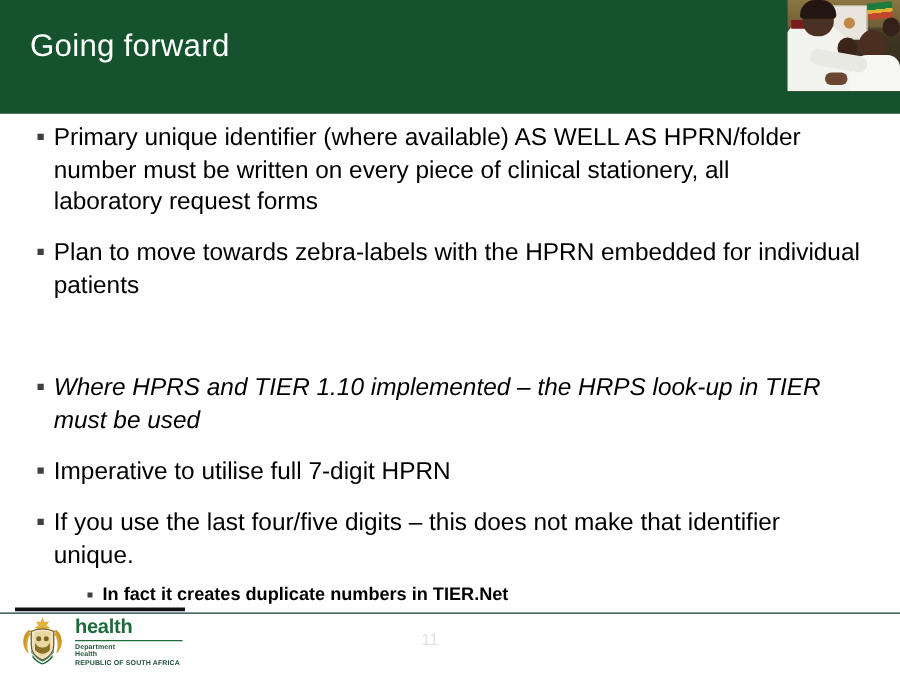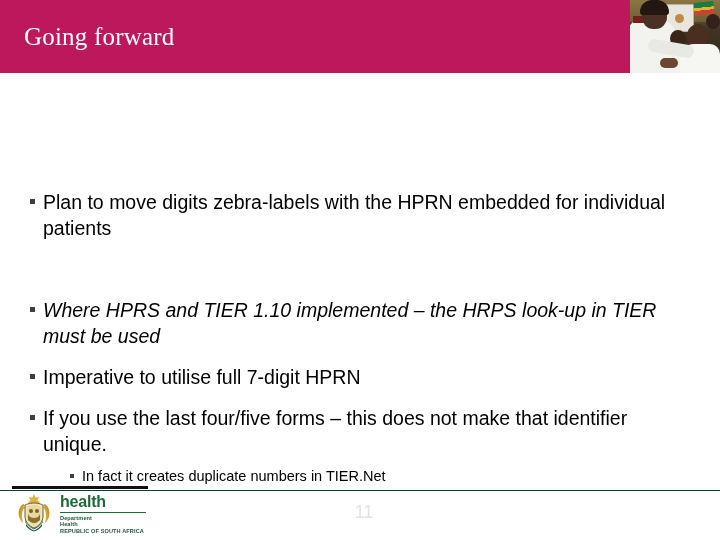--- a/index.html
+++ b/index.html
@@ -14,24 +14,23 @@
     overflow: hidden;
     position: relative;
   }
 
   
   .header-bar {
     position: absolute;
     left: 0;
     top: 0;
     width: 720px;
-    height: 73px;
-    background: #be185d;
+    height: 91px;
+    background: #14532d;
     overflow: hidden;
-    font-family: Liberation Serif, serif;
   }
   .header-title {
     position: absolute;
     left: 24px;
     top: 22px;
     color: #ffffff;
     font-size: 25px;
     font-weight: normal;
     letter-spacing: 0.2px;
     line-height: 30px;
@@ -184,21 +183,21 @@
     line-height: 19px;
   }
   .subbullet .marker {
     position: absolute;
     left: 0;
     top: 7px;
     width: 4px;
     height: 4px;
     background: #3f3f3f;
   }
-  .subbullet .txt { display: block; padding-left: 12px; }
+  .subbullet .txt { display: block; padding-left: 12px; font-weight: bold; }
 
   
   .footer-rule-thin {
     position: absolute;
     left: 0;
     top: 490px;
     width: 720px;
     height: 1px;
     background: #0d3b36;
   }
@@ -245,26 +244,26 @@
   .logo-sub {
     color: #22523b;
     font-size: 5.6px;
     line-height: 6.4px;
     font-weight: bold;
     letter-spacing: 0.1px;
     white-space: nowrap;
   }
   .page-number {
     position: absolute;
-    left: 352px;
+    left: 332px;
     top: 505px;
     width: 24px;
     text-align: center;
     color: #e2e2e2;
-    font-size: 18px;
+    font-size: 13px;
     line-height: 14px;
   }
 </style>
 </head>
 <body>
 
 <div class="header-bar">
   <div class="header-title">Going forward</div>
 
   <div class="header-photo">
@@ -280,40 +279,44 @@
     <div class="hp-child3-head"></div>
     <div class="hp-child-head"></div>
     <div class="hp-child-body"></div>
     <div class="hp-nurse-arm"></div>
     <div class="hp-hand"></div>
   </div>
 </div>
 
 <div class="content">
 
+  <div class="bullet b1">
+    <span class="marker"></span>
+    <span class="txt">Primary unique identifier (where available) AS WELL AS HPRN/folder number must be written on every piece of clinical stationery, all laboratory request forms</span>
+  </div>
 
   <div class="bullet b2">
     <span class="marker"></span>
-    <span class="txt">Plan to move digits zebra-labels with the HPRN embedded for individual patients</span>
+    <span class="txt">Plan to move towards zebra-labels with the HPRN embedded for individual patients</span>
   </div>
 
 
   <div class="bullet b4">
     <span class="marker"></span>
     <span class="txt">Where HPRS and TIER 1.10 implemented – the HRPS look-up in TIER must be used</span>
   </div>
 
   <div class="bullet b5">
     <span class="marker"></span>
     <span class="txt">Imperative to utilise full 7-digit HPRN</span>
   </div>
 
   <div class="bullet b6">
     <span class="marker"></span>
-    <span class="txt">If you use the last four/five forms – this does not make that identifier unique.</span>
+    <span class="txt">If you use the last four/five digits – this does not make that identifier unique.</span>
   </div>
 
   <div class="subbullet">
     <span class="marker"></span>
     <span class="txt">In fact it creates duplicate numbers in TIER.Net</span>
   </div>
 
 </div>
 
 <div class="footer-rule-thin"></div>

